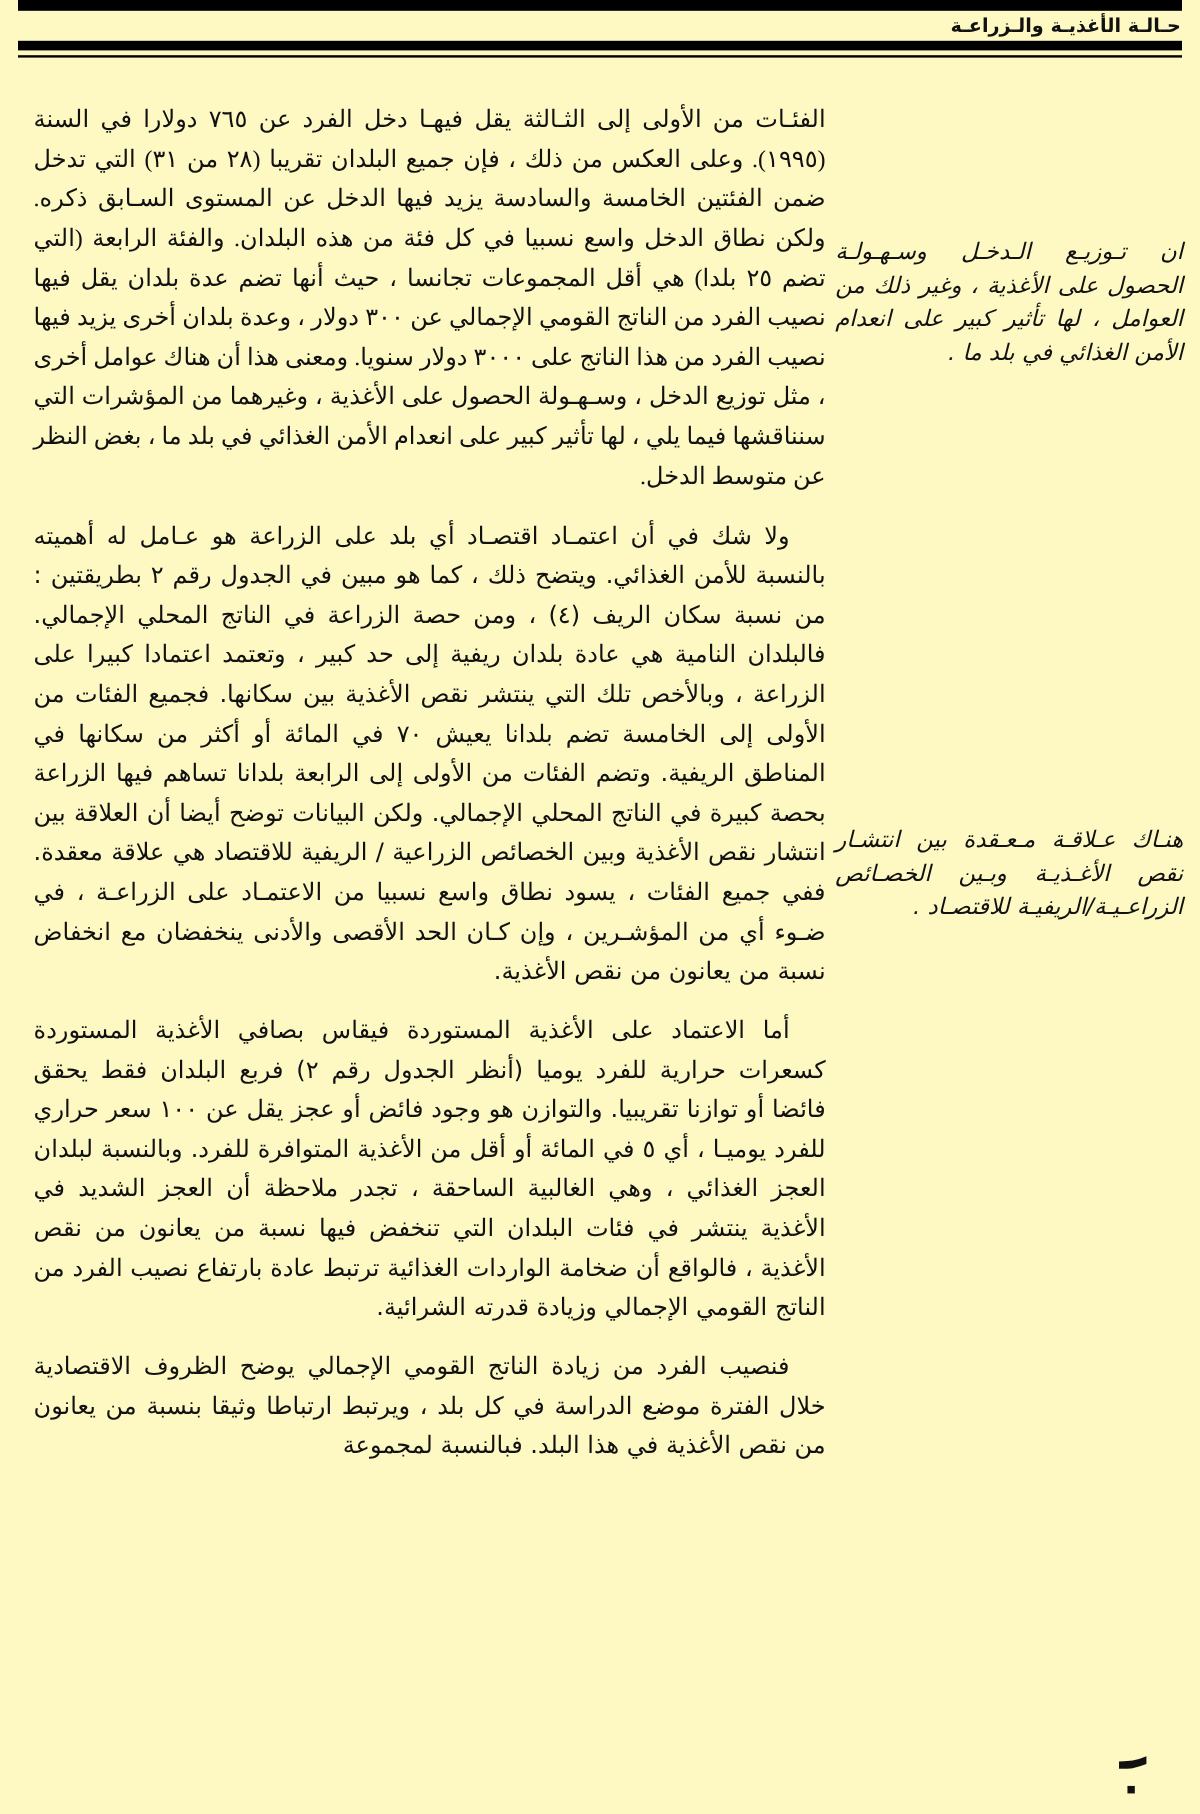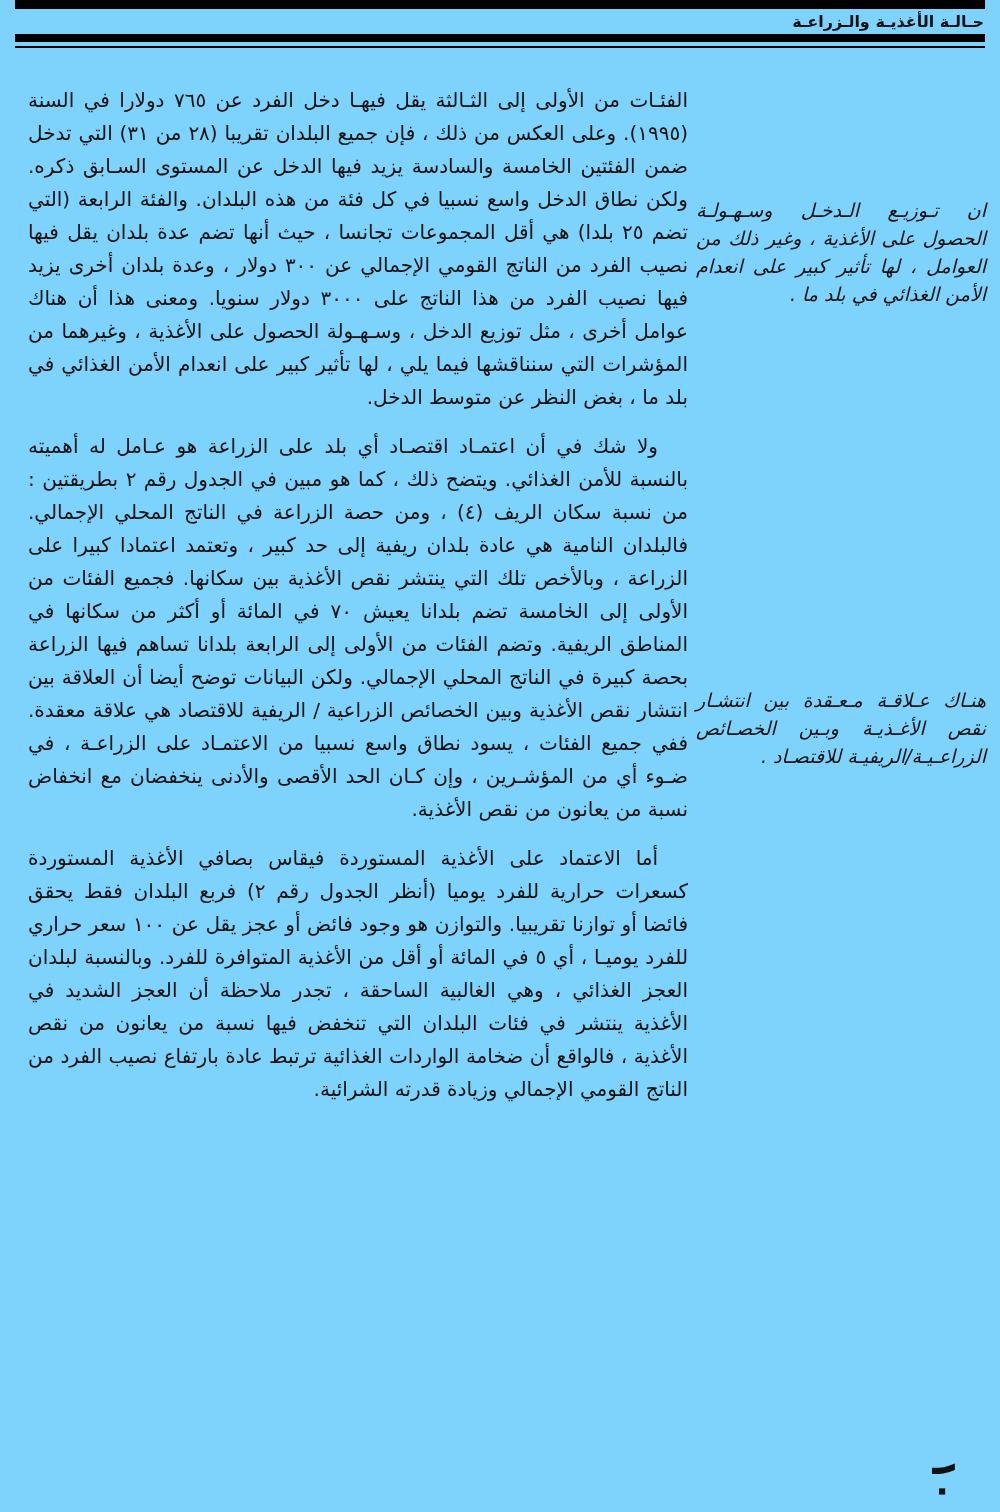--- a/index.html
+++ b/index.html
@@ -2,21 +2,21 @@
 <html lang="ar" dir="rtl"><head>
 <meta charset="utf-8">
 <style>
   * { margin: 0; padding: 0; box-sizing: border-box; }
   html, body { background: #e9e7e2; }
   .page {
     position: relative;
     width: 1000px;
     height: 1512px;
     margin: 0 auto;
-    background: #7dd3fc;
+    background: #fef9c3;
     color: #111111;
     font-family: "DejaVu Sans", sans-serif;
     direction: rtl;
     overflow: hidden;
   }
   
   .rule { position: absolute; left: 15px; right: 15px; background: #000; }
   .rule-top   { top: 0;    height: 9px; }
   .rule-mid   { top: 34px; height: 8px; }
   .rule-thin  { top: 46px; height: 2px; }
@@ -34,21 +34,21 @@
     position: absolute;
     top: 84px;
     left: 28px;
     width: 660px;
     font-size: 20px;
     line-height: 33px;
     text-align: justify;
     direction: rtl;
   }
   .body-col p { text-indent: 30px; margin-top: 16px; }
-  .body-col p.first { text-indent: 0; margin-top: 0; }
+  .body-col p.first { text-indent: 0; margin-top: 0; font-family: Liberation Serif, serif; }
   
   .margin-col {
     position: absolute;
     top: 84px;
     right: 14px;
     width: 290px;
     height: 1380px;
   }
   .margin-note {
     position: absolute;
@@ -84,20 +84,21 @@
 
   <div class="rule rule-top"></div>
   <div class="running-head">حـالـة الأغذيـة والـزراعـة</div>
   <div class="rule rule-mid"></div>
   <div class="rule rule-thin"></div>
 
   <main class="body-col">
     <p class="first">الفئـات من الأولى إلى الثـالثة يقل فيهـا دخل الفرد عن ٧٦٥ دولارا في السنة (١٩٩٥). وعلى العكس من ذلك ، فإن جميع البلدان تقريبا (٢٨ من ٣١) التي تدخل ضمن الفئتين الخامسة والسادسة يزيد فيها الدخل عن المستوى السـابق ذكره. ولكن نطاق الدخل واسع نسبيا في كل فئة من هذه البلدان. والفئة الرابعة (التي تضم ٢٥ بلدا) هي أقل المجموعات تجانسا ، حيث أنها تضم عدة بلدان يقل فيها نصيب الفرد من الناتج القومي الإجمالي عن ٣٠٠ دولار ، وعدة بلدان أخرى يزيد فيها نصيب الفرد من هذا الناتج على ٣٠٠٠ دولار سنويا. ومعنى هذا أن هناك عوامل أخرى ، مثل توزيع الدخل ، وسـهـولة الحصول على الأغذية ، وغيرهما من المؤشرات التي سنناقشها فيما يلي ، لها تأثير كبير على انعدام الأمن الغذائي في بلد ما ، بغض النظر عن متوسط الدخل.</p>
     <p>ولا شك في أن اعتمـاد اقتصـاد أي بلد على الزراعة هو عـامل له أهميته بالنسبة للأمن الغذائي. ويتضح ذلك ، كما هو مبين في الجدول رقم ٢ بطريقتين : من نسبة سكان الريف (٤) ، ومن حصة الزراعة في الناتج المحلي الإجمالي. فالبلدان النامية هي عادة بلدان ريفية إلى حد كبير ، وتعتمد اعتمادا كبيرا على الزراعة ، وبالأخص تلك التي ينتشر نقص الأغذية بين سكانها. فجميع الفئات من الأولى إلى الخامسة تضم بلدانا يعيش ٧٠ في المائة أو أكثر من سكانها في المناطق الريفية. وتضم الفئات من الأولى إلى الرابعة بلدانا تساهم فيها الزراعة بحصة كبيرة في الناتج المحلي الإجمالي. ولكن البيانات توضح أيضا أن العلاقة بين انتشار نقص الأغذية وبين الخصائص الزراعية / الريفية للاقتصاد هي علاقة معقدة. ففي جميع الفئات ، يسود نطاق واسع نسبيا من الاعتمـاد على الزراعـة ، في ضـوء أي من المؤشـرين ، وإن كـان الحد الأقصى والأدنى ينخفضان مع انخفاض نسبة من يعانون من نقص الأغذية.</p>
     <p>أما الاعتماد على الأغذية المستوردة فيقاس بصافي الأغذية المستوردة كسعرات حرارية للفرد يوميا (أنظر الجدول رقم ٢) فربع البلدان فقط يحقق فائضا أو توازنا تقريبيا. والتوازن هو وجود فائض أو عجز يقل عن ١٠٠ سعر حراري للفرد يوميـا ، أي ٥ في المائة أو أقل من الأغذية المتوافرة للفرد. وبالنسبة لبلدان العجز الغذائي ، وهي الغالبية الساحقة ، تجدر ملاحظة أن العجز الشديد في الأغذية ينتشر في فئات البلدان التي تنخفض فيها نسبة من يعانون من نقص الأغذية ، فالواقع أن ضخامة الواردات الغذائية ترتبط عادة بارتفاع نصيب الفرد من الناتج القومي الإجمالي وزيادة قدرته الشرائية.</p>
+    <p>فنصيب الفرد من زيادة الناتج القومي الإجمالي يوضح الظروف الاقتصادية خلال الفترة موضع الدراسة في كل بلد ، ويرتبط ارتباطا وثيقا بنسبة من يعانون من نقص الأغذية في هذا البلد. فبالنسبة لمجموعة</p>
   </main>
 
   <aside class="margin-col">
     <div class="margin-note n1">ان تـوزيـع الـدخـل وسـهـولـة الحصول على الأغذية ، وغير ذلك من العوامل ، لها تأثير كبير على انعدام الأمن الغذائي في بلد ما .</div>
     <div class="margin-note n2">هنـاك عـلاقـة مـعـقدة بين انتشـار نقص الأغـذيـة وبـين الخصـائص الزراعـيـة/الريفيـة للاقتصـاد .</div>
   </aside>
 
   <div class="page-number">١٠</div>
 
 </div>

